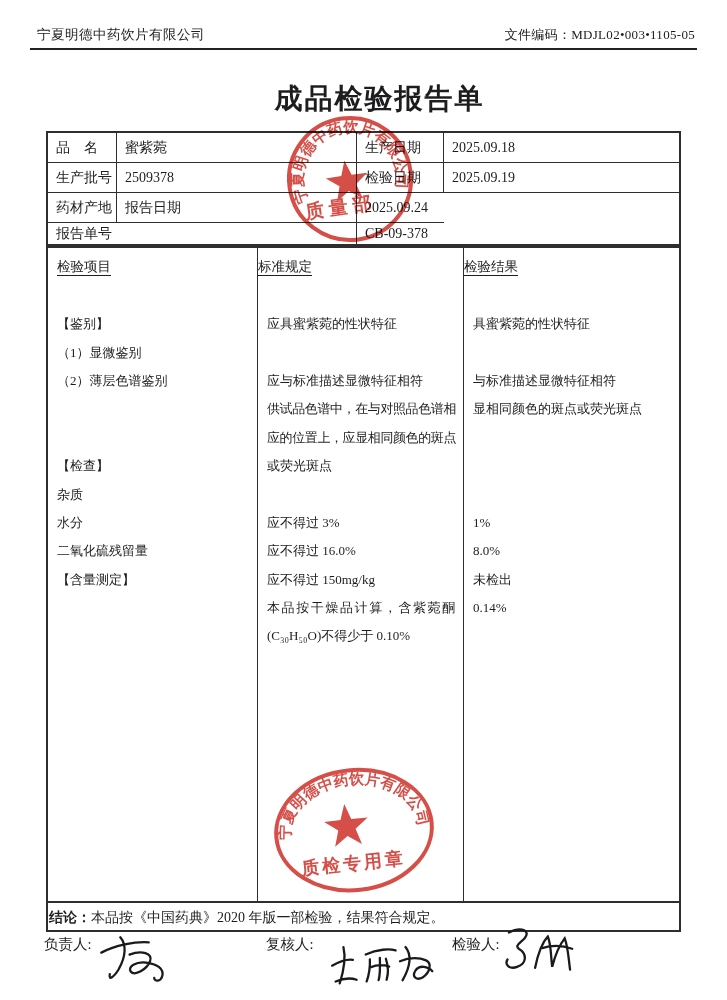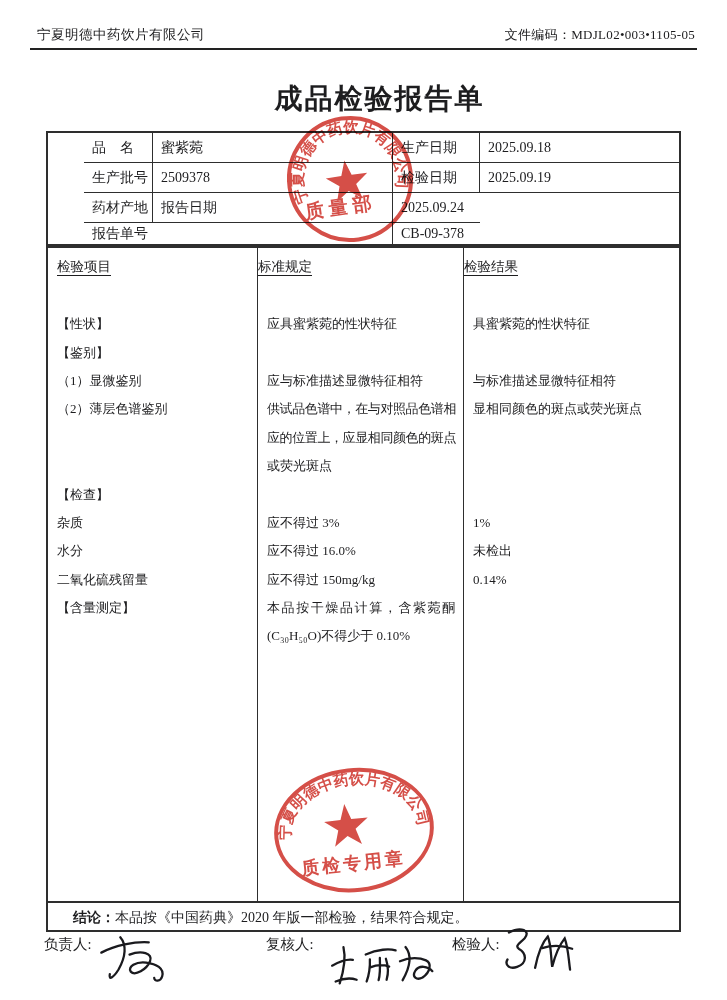--- a/index.html
+++ b/index.html
@@ -8,21 +8,21 @@
   .abs{position:absolute;}
   
   .company{left:37px;top:26px;font-size:13.5px;letter-spacing:.5px;}
   .doccode{right:32px;top:26px;font-size:13px;letter-spacing:.3px;}
   .rule{left:30px;top:48px;width:667px;height:2px;background:#222;}
   .title{left:62px;top:80px;width:635px;text-align:center;font-size:28px;
          font-weight:bold;letter-spacing:2px;}
   
   .info-table{left:46px;top:131px;width:635px;height:115px;border:2px solid #2e2e2e;
               box-sizing:border-box;display:grid;grid-template-columns:69px 240px 87px 1fr;
-              grid-template-rows:30px 30px 30px 1fr;font-size:14px;padding-left:36px;}
+              grid-template-rows:30px 30px 30px 1fr;font-size:14px;}
   .cell{display:flex;align-items:center;padding-left:8px;box-sizing:border-box;white-space:pre;}
   .br{border-right:1.5px solid #2e2e2e;}
   .bb{border-bottom:1.5px solid #2e2e2e;}
   .span2a{grid-column:1/3;}
   .span2b{grid-column:3/5;}
   
   .main-table{left:46px;top:246px;width:635px;height:686px;border:2px solid #2e2e2e;
               box-sizing:border-box;font-size:13px;}
   .cols{display:flex;height:653px;border-radius:16px;}
   .col{box-sizing:border-box;height:100%;}
@@ -30,21 +30,21 @@
   .col2{width:206px;border-right:1.5px solid #2e2e2e;}
   .col3{flex:1;}
   .col-head{height:62px;box-sizing:border-box;padding-top:10px;font-size:13.5px;}
   .col-head span{text-decoration:underline;text-underline-offset:4px;}
   .head-left{padding-left:9px;}
   .head-center{text-align:left;}
   .tline{height:28.4px;display:flex;align-items:center;padding-left:9px;white-space:pre;}
   .tight{letter-spacing:-0.4px;}
   .spread{letter-spacing:1.6px;}
   .conclusion{border-top:2px solid #2e2e2e;height:31px;box-sizing:border-box;
-              display:flex;align-items:center;padding-left:25px;font-size:14px;white-space:pre;}
+              display:flex;align-items:center;padding-left:1px;font-size:14px;white-space:pre;}
   .conclusion .clabel{font-weight:bold;}
   
   .sig-label{font-size:14.5px;top:935px;}
   .sig-svg{pointer-events:none;}
   
   .stamp{mix-blend-mode:multiply;opacity:.88;pointer-events:none;}
 </style>
 </head>
 <body>
 
@@ -69,21 +69,20 @@
   <div class="cell bb">2025.09.24</div>
 
   <div class="cell br span2a">报告单号</div>
   <div class="cell span2b">CB-09-378</div>
 </div>
 
 <div class="abs main-table">
   <div class="cols">
     <div class="col col1">
       <div class="col-head head-left"><span>检验项目</span></div>
-      <div class="tline">【性状】</div>
       <div class="tline">【鉴别】</div>
       <div class="tline">（1）显微鉴别</div>
       <div class="tline">（2）薄层色谱鉴别</div>
       <div class="tline"></div>
       <div class="tline"></div>
       <div class="tline">【检查】</div>
       <div class="tline">杂质</div>
       <div class="tline">水分</div>
       <div class="tline">二氧化硫残留量</div>
       <div class="tline">【含量测定】</div>
@@ -107,20 +106,21 @@
     <div class="col col3">
       <div class="col-head head-center"><span>检验结果</span></div>
       <div class="tline">具蜜紫菀的性状特征</div>
       <div class="tline"></div>
       <div class="tline">与标准描述显微特征相符</div>
       <div class="tline">显相同颜色的斑点或荧光斑点</div>
       <div class="tline"></div>
       <div class="tline"></div>
       <div class="tline"></div>
       <div class="tline">1%</div>
+      <div class="tline">8.0%</div>
       <div class="tline">未检出</div>
       <div class="tline">0.14%</div>
       <div class="tline"></div>
     </div>
   </div>
   <div class="conclusion">
     <span class="clabel">结论：</span><span>本品按《中国药典》2020 年版一部检验，结果符合规定。</span>
   </div>
 </div>
 

